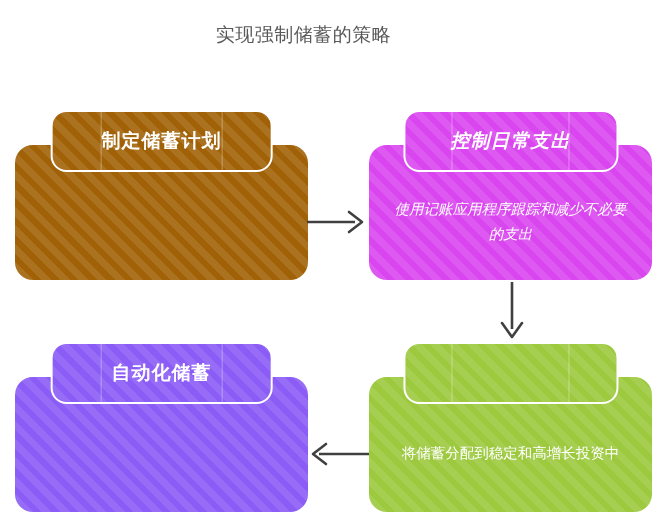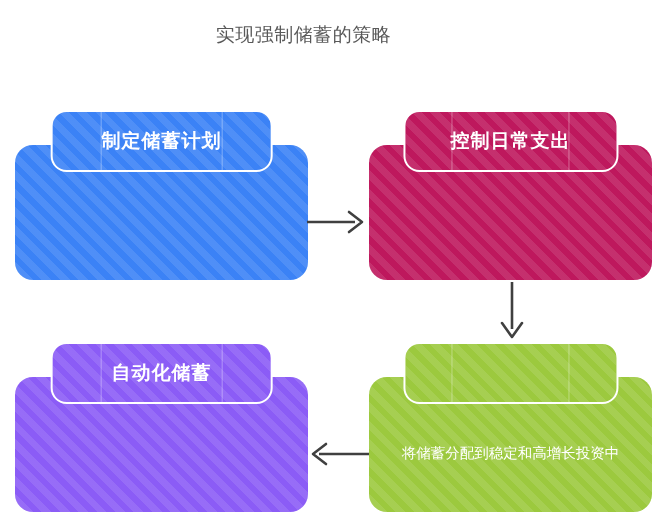--- a/index.html
+++ b/index.html
@@ -116,22 +116,22 @@
   .node-header::before { left: 22%; }
   .node-header::after  { right: 22%; }
 
   
   #node-1 { left: 15px;  top: 110px; width: 293px; }
   #node-2 { left: 369px; top: 110px; width: 283px; }
   #node-3 { left: 369px; top: 342px; width: 283px; }
   #node-4 { left: 15px;  top: 342px; width: 293px; }
 
   
-  #node-1 .node-body, #node-1 .node-header { background-color: #3b82f6; }
-  #node-2 .node-body, #node-2 .node-header { background-color: #be185d; }
+  #node-1 .node-body, #node-1 .node-header { background-color: #a16207; }
+  #node-2 .node-body, #node-2 .node-header { background-color: #d946ef; font-style: italic; }
   #node-3 .node-body, #node-3 .node-header { background-color: #9cc93e; }
   #node-4 .node-body, #node-4 .node-header { background-color: #8b5cf6; }
 
   
   .arrow { position: absolute; }
   #arrow-1 { left: 305px; top: 205px; width: 64px; height: 34px; }
   #arrow-2 { left: 492px; top: 281px; width: 40px; height: 62px; }
   #arrow-3 { left: 305px; top: 437px; width: 66px; height: 34px; }
 </style>
 </head>
@@ -147,20 +147,21 @@
     </div>
     <div class="node-header">
       <div class="stripes"></div>
       <div class="node-header-text">制定储蓄计划</div>
     </div>
   </div>
 
   <div class="node" id="node-2">
     <div class="node-body">
       <div class="stripes"></div>
+      <div class="node-body-text">使用记账应用程序跟踪和减少不必要的支出</div>
     </div>
     <div class="node-header">
       <div class="stripes"></div>
       <div class="node-header-text">控制日常支出</div>
     </div>
   </div>
 
   <div class="node" id="node-3">
     <div class="node-body">
       <div class="stripes"></div>

